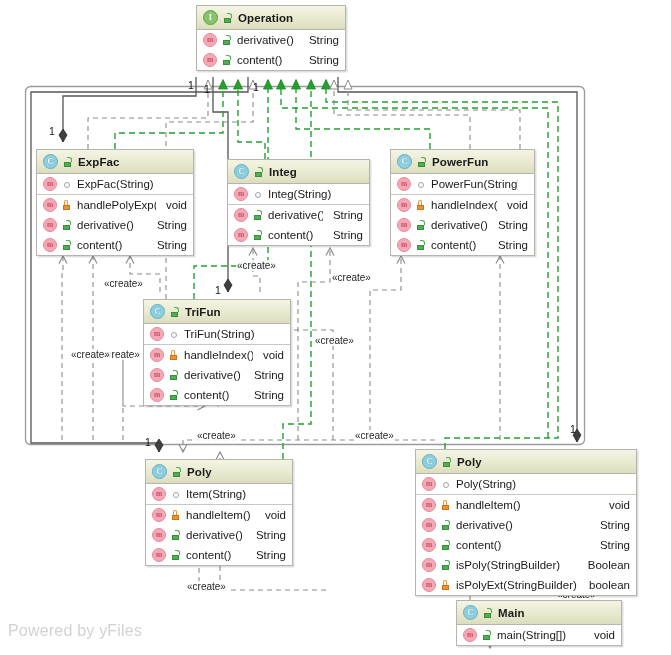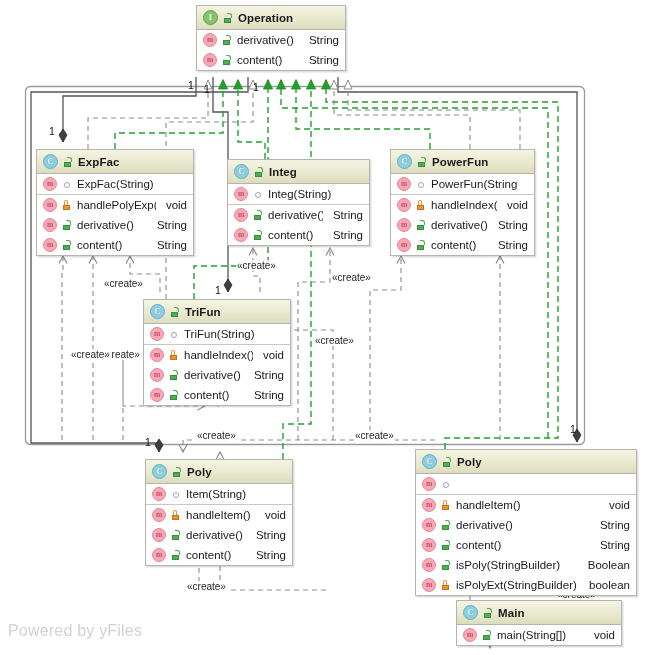--- a/index.html
+++ b/index.html
@@ -476,20 +476,21 @@
       <div class="node" style="left: 415px; top: 449px; width: 222px;">
         <div class="node-header">
           <span class="ic ic-class">C</span>
           <span class="vis"><i class="vis-pub"></i></span>
           <span>Poly</span>
         </div>
         <div class="node-section">
           <div class="row">
             <span class="ic ic-method">m</span>
             <span class="vis"><i class="vis-ctor"></i></span>
+            <span class="label">Poly(String)</span>
             <span class="rtype"></span>
           </div>
         </div>
         <div class="node-section">
           <div class="row">
             <span class="ic ic-method">m</span>
             <span class="vis"><i class="vis-prot"></i></span>
             <span class="label">handleItem()</span>
             <span class="rtype">void</span>
           </div>

